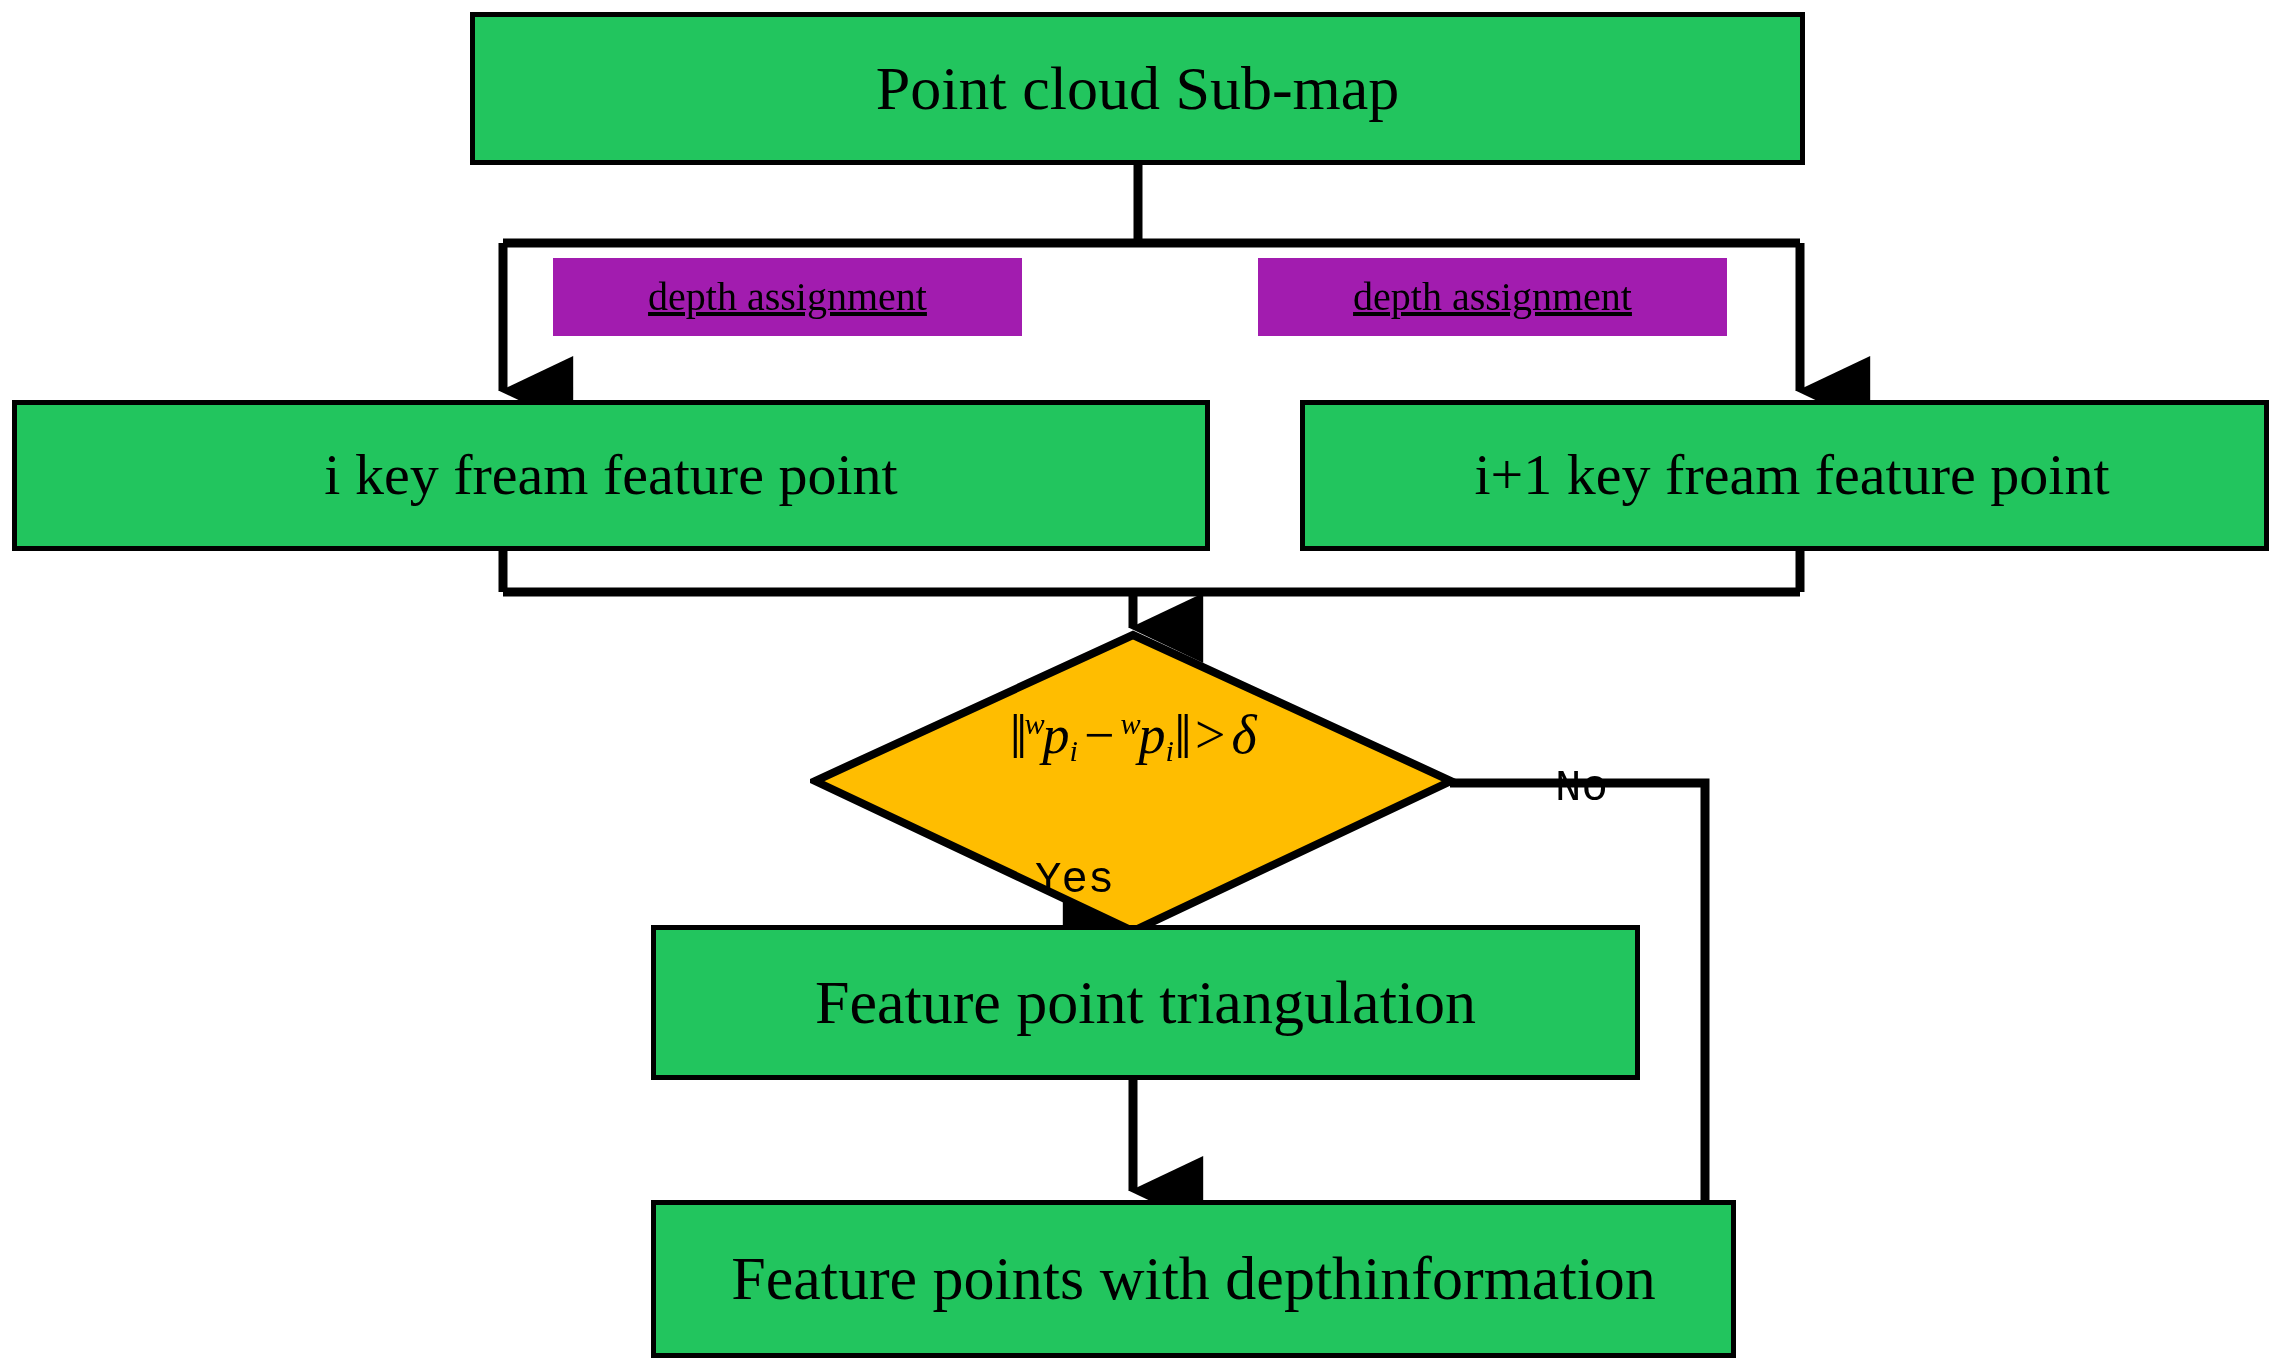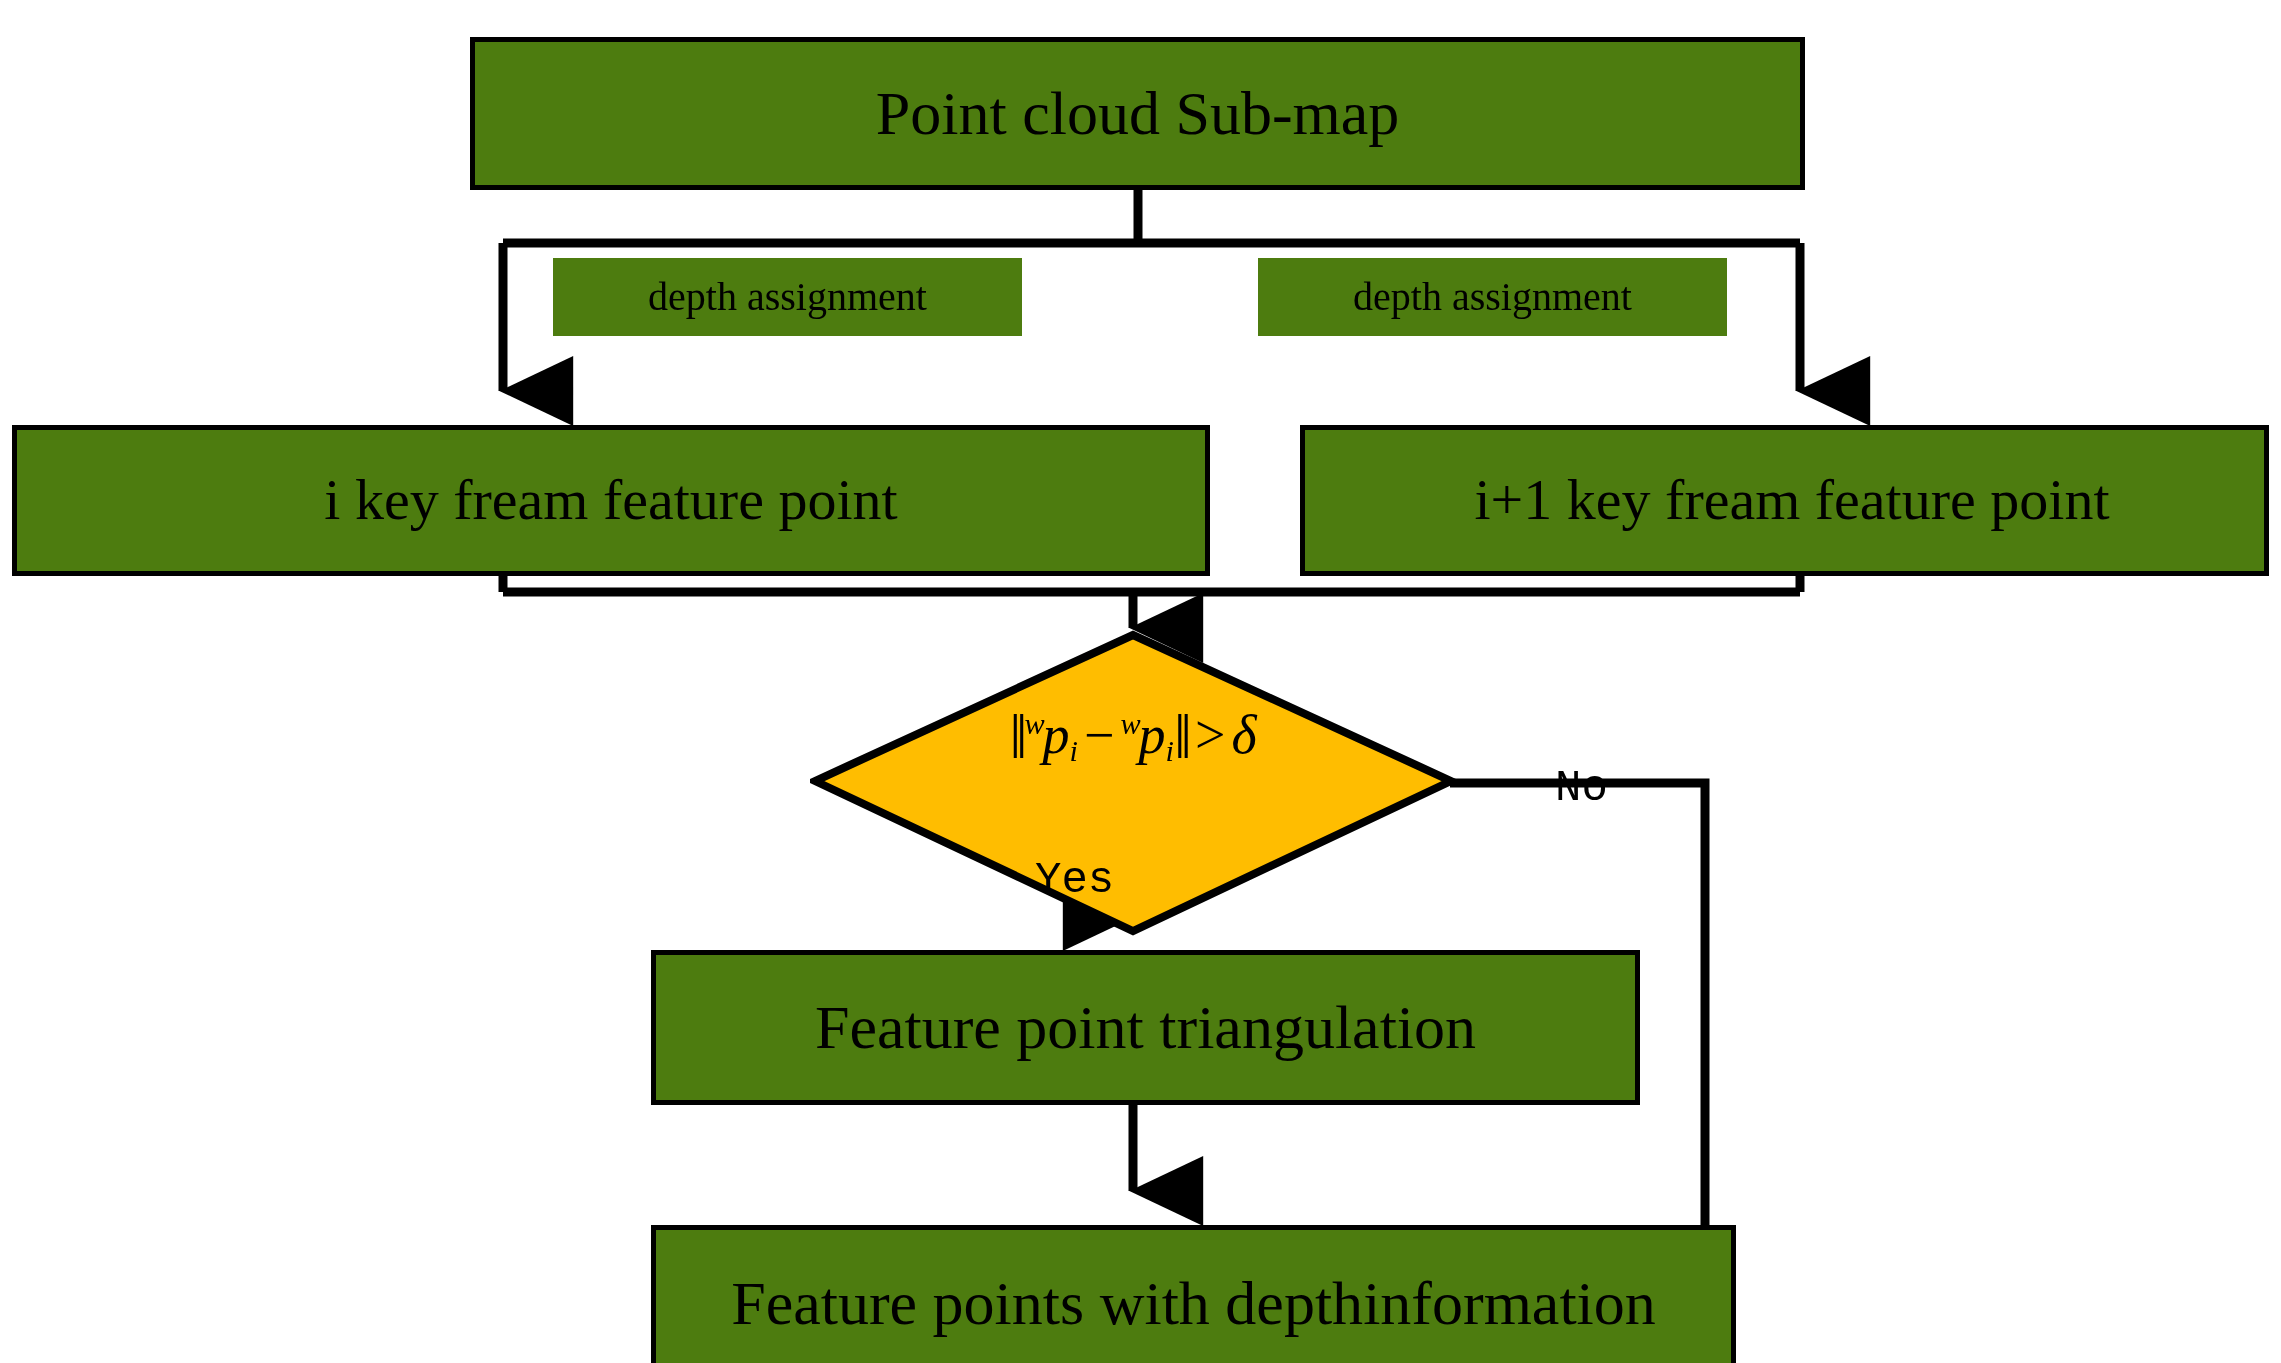--- a/index.html
+++ b/index.html
@@ -22,27 +22,27 @@
     position: absolute;
     box-sizing: border-box;
     display: flex;
     align-items: center;
     justify-content: center;
     text-align: center;
     color: #000000;
     line-height: 1.12;
   }
   .proc {
-    background: #4d7c0f;
+    background: #22c55e;
     border: 5px solid #000000;
-    margin-top: 25px;
   }
   .tag {
-    background: #4d7c0f;
+    background: #a21caf;
     border: none;
+    text-decoration: underline;
   }
   .edge-label {
     position: absolute;
     color: #000000;
     font-family: Liberation Mono, monospace;
     white-space: nowrap;
   }
   svg.wires {
     position: absolute;
     left: 0;

